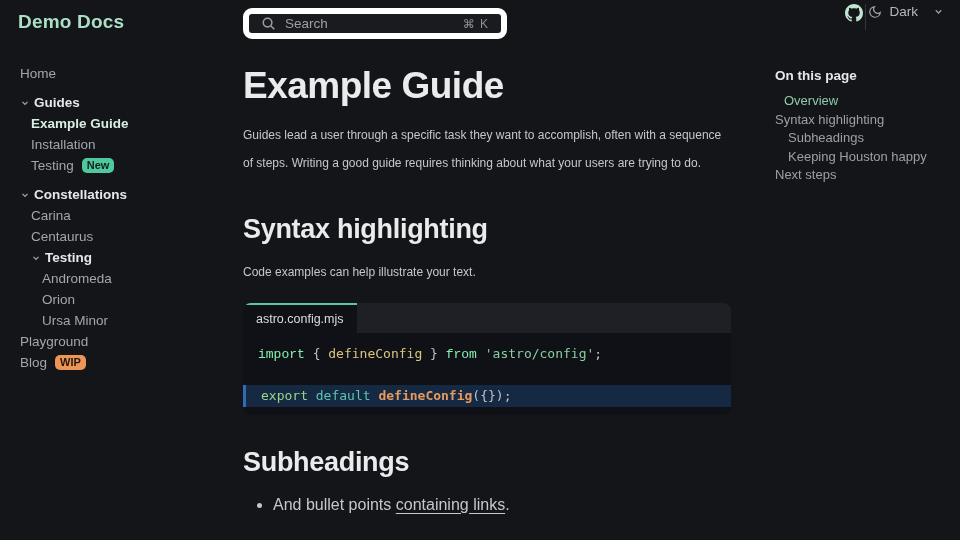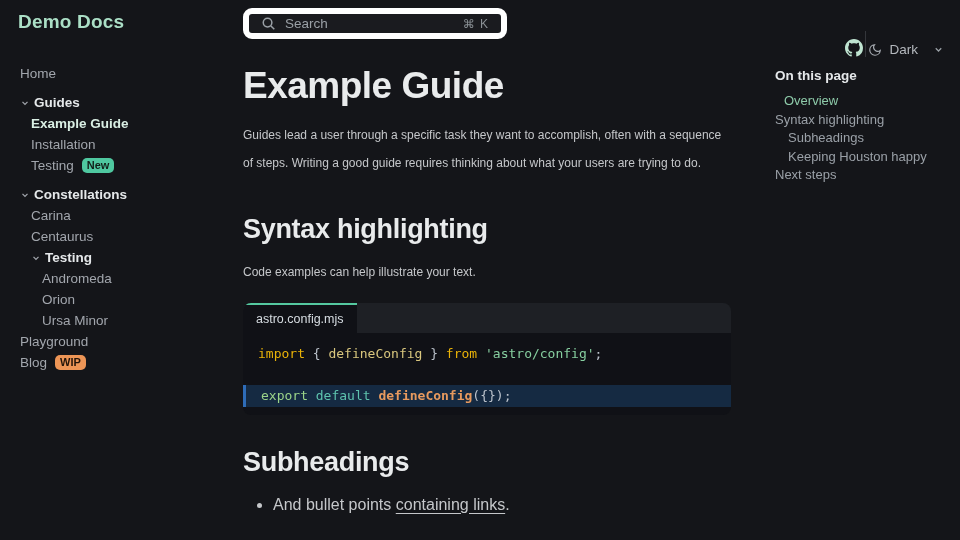--- a/index.html
+++ b/index.html
@@ -18,22 +18,22 @@
     cursor:pointer;
   }
   .searchbar {
     position:absolute; left:243px; top:8px; width:264px; height:31px;
     background:#1a1b1f; border:6px solid #ffffff; border-radius:9px;
     display:flex; align-items:center; gap:9px; padding:0 12px;
     color:#9aa0a6; font-size:13.5px; cursor:pointer;
   }
   .searchbar .shortcut { margin-left:auto; font-size:12px; color:#8a9095; letter-spacing:1px; }
   .header-right {
-    position:absolute; right:16px; top:12px; height:45px;
-    display:flex; align-items:flex-end; gap:2px;
+    position:absolute; right:16px; top:4px; height:45px;
+    display:flex; align-items:flex-start; gap:2px;
   }
   .gh { color:#bfe4d1; display:flex; cursor:pointer; }
   .vdiv { width:1px; height:26px; background:#34363b; }
   .theme-select { display:flex; align-items:center; gap:7px; color:#b4b8bd; font-size:13.5px; cursor:pointer; }
   .theme-select .chev { color:#9aa0a6; margin-left:8px; display:flex; }
   .icon { display:inline-flex; align-items:center; }
   
   .sidebar { position:absolute; left:0; top:45px; width:235px; bottom:0; padding:18px 14px 0 20px; font-size:13.5px; }
   .s-link { color:#a2a6ad; line-height:21px; cursor:pointer; }
   .s-group { display:flex; align-items:center; gap:4px; line-height:21px; font-weight:700; color:#e5e8ea; cursor:pointer; }
@@ -59,21 +59,21 @@
   .codeblock { margin-top:16px; border-radius:8px; overflow:hidden; }
   .tabs { background:#1e2025; height:30px; display:flex; }
   .tab {
     background:#101116; border-top:2px solid #55c9a0;
     padding:4px 13px; display:flex; align-items:center;
     color:#d7dde2; font-size:12.5px; cursor:pointer;
   }
   .codearea { background:#101116; padding:10px 0 8px; font-family:"DejaVu Sans Mono", monospace; font-size:13px; }
   .cline { height:21px; line-height:21px; padding:0 15px; white-space:pre; }
   .cline.hl { height:22px; line-height:22px; background:#152a42; border-left:3px solid #2e6cb8; }
-  .c-kw  { color:#eab308; }
+  .c-kw  { color:#86efac;font-family:Liberation Mono, monospace; }
   .c-var { color:#d9c77e; }
   .c-pun { color:#bcc3cc; }
   .c-str { color:#87cfa0; }
   .c-exp { color:#9bd489; }
   .c-def { color:#5ec3ae; }
   .c-fn  { color:#e89a5e; font-weight:700; }
   
   ul.bullets { margin-top:16px; padding-left:30px; font-size:16px; color:#c5c7ca; }
   ul.bullets li { margin-bottom:11px; line-height:22px; }
   .inline-link { color:#c5c7ca; text-decoration:underline; text-underline-offset:3px; cursor:pointer; }

